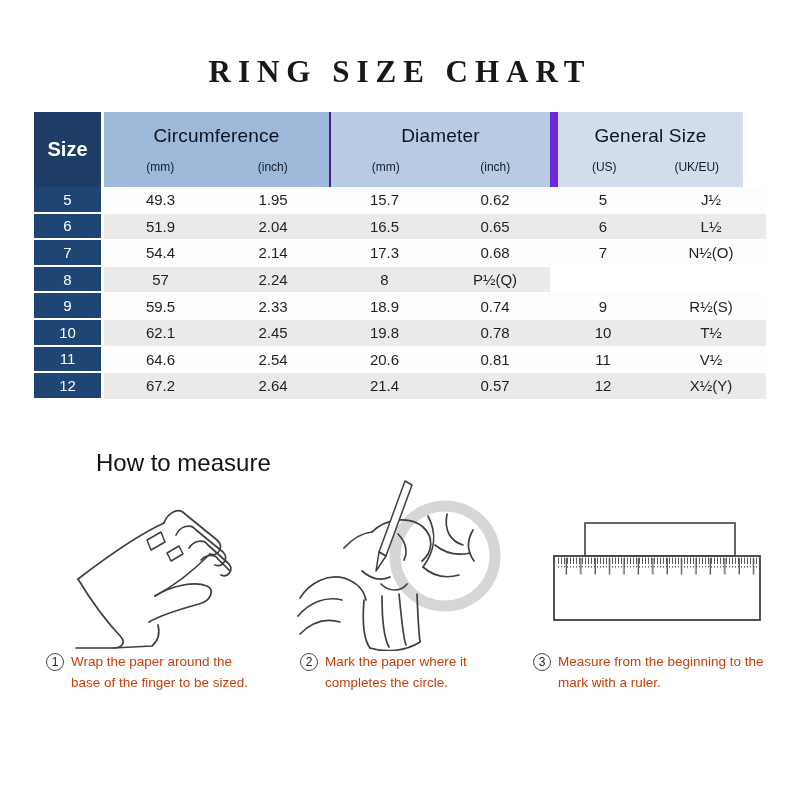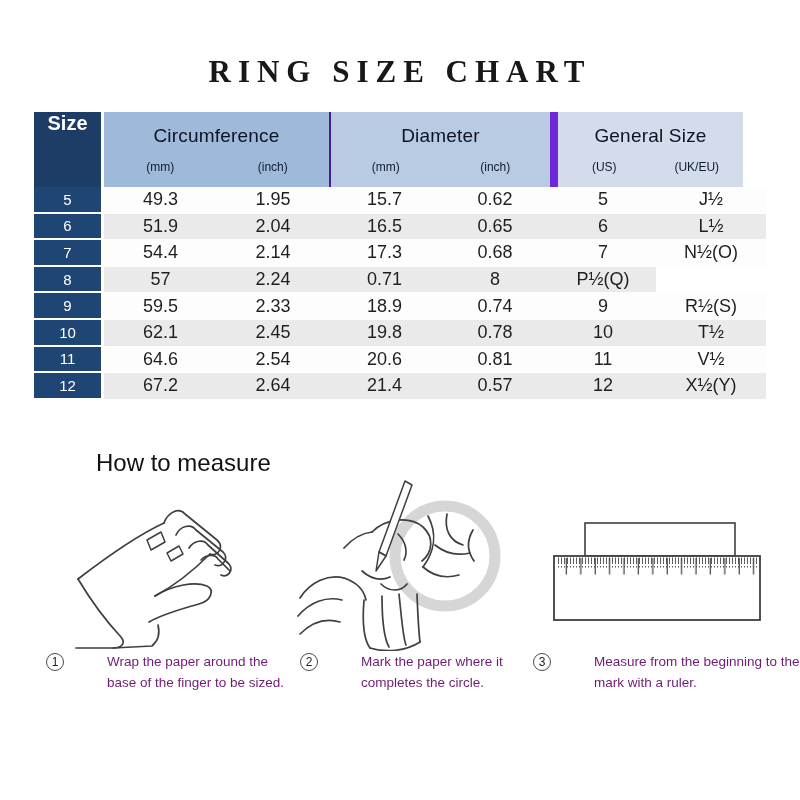--- a/index.html
+++ b/index.html
@@ -12,41 +12,41 @@
     position:absolute;top:54px;left:0;width:800px;margin:0;text-align:center;
     font-family:"Liberation Serif","DejaVu Serif",serif;font-weight:bold;
     font-size:31px;letter-spacing:7px;color:#181818;
   }
   
   .chart-table{position:absolute;left:34px;top:112px;width:732px;}
   .thead{display:flex;width:732px;height:75px;}
   .thead > div{box-sizing:border-box;}
   .th-size{
     width:70px;height:75px;background:var(--header-navy);color:#ffffff;
-    display:flex;justify-content:center;
+    display:flex;align-items:center;justify-content:center;
     font-size:20px;font-weight:bold;border-right:3px solid #fff;
   }
   .th-group{display:flex;flex-direction:column;justify-content:space-between;}
   .g-circ{width:225px;background:var(--circumference-band);}
   .g-dia{width:221px;background:var(--diameter-band);border-left:2px solid #4c1d95;}
   .g-gen{width:193px;background:var(--general-band);border-left:8px solid #6d28d9;}
   .g-label{
     height:48px;display:flex;align-items:center;justify-content:center;
     font-size:19px;color:#0c1322;letter-spacing:0.2px;
   }
   .g-subs{height:27px;display:grid;grid-template-columns:1fr 1fr;}
   .g-subs .sub{
     display:flex;align-items:flex-start;justify-content:center;
     font-size:12px;font-weight:normal;color:#101b2e;
   }
   .tbody{width:732px;}
   .trow{display:grid;grid-template-columns:70px 113px 112px 111px 110px 106px 110px;height:26.6px;}
   .cell{
     box-sizing:border-box;display:flex;align-items:center;justify-content:center;
-    font-size:18px;
+    font-size:15px;
   }
   .scell{
     background:var(--size-cell-navy);color:#ffffff;font-size:15px;
     border-right:3px solid #fff;border-bottom:2px solid #fff;
   }
   .dcell{background:var(--row-base);color:#1f1f1f;border-bottom:1px solid #fff;}
   .trow.alt .dcell{background:var(--row-alt);}
   
   .htm-heading{
     position:absolute;left:96px;top:449px;margin:0;
@@ -61,21 +61,21 @@
   
   .step{position:absolute;top:652px;display:flex;align-items:flex-start;gap:7px;}
   .step-1{left:46px;}
   .step-2{left:300px;}
   .step-3{left:533px;}
   .stepnum{
     flex:0 0 auto;width:18px;height:18px;border:1.4px solid #4a4a4a;border-radius:50%;
     display:flex;align-items:center;justify-content:center;
     font-size:12px;color:#222;margin-top:1px;box-sizing:border-box;
   }
-  .steptext{font-size:13.5px;line-height:1.55;color:#701a75;margin-left:36px;}
+  .steptext{font-size:13.5px;line-height:1.55;color:#c2410c;}
   .step-1 .steptext{width:190px;}
   .step-2 .steptext{width:170px;}
   .step-3 .steptext{width:214px;}
 </style>
 </head>
 <body>
 
 <div class="page">
 
   <h1 class="title">RING SIZE CHART</h1>
@@ -132,21 +132,20 @@
           <div class="cell dcell">2.14</div>
           <div class="cell dcell">17.3</div>
           <div class="cell dcell">0.68</div>
           <div class="cell dcell">7</div>
           <div class="cell dcell">N½(O)</div>
         </div>
         <div class="trow alt">
           <div class="cell scell">8</div>
           <div class="cell dcell">57</div>
           <div class="cell dcell">2.24</div>
-          <div class="cell dcell">0.71</div>
           <div class="cell dcell">8</div>
           <div class="cell dcell">P½(Q)</div>
         </div>
         <div class="trow">
           <div class="cell scell">9</div>
           <div class="cell dcell">59.5</div>
           <div class="cell dcell">2.33</div>
           <div class="cell dcell">18.9</div>
           <div class="cell dcell">0.74</div>
           <div class="cell dcell">9</div>

